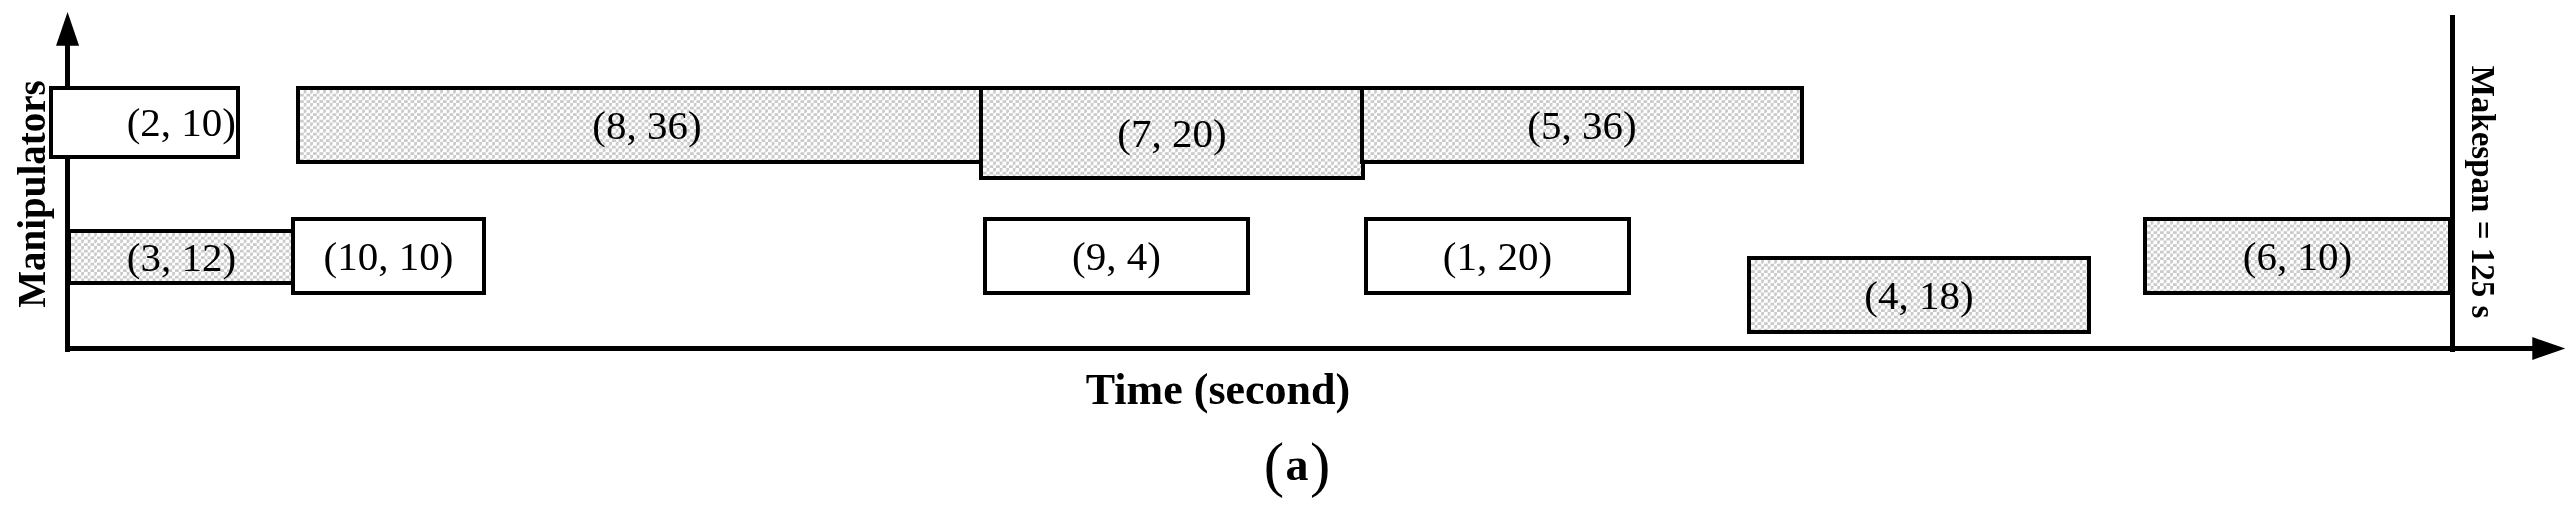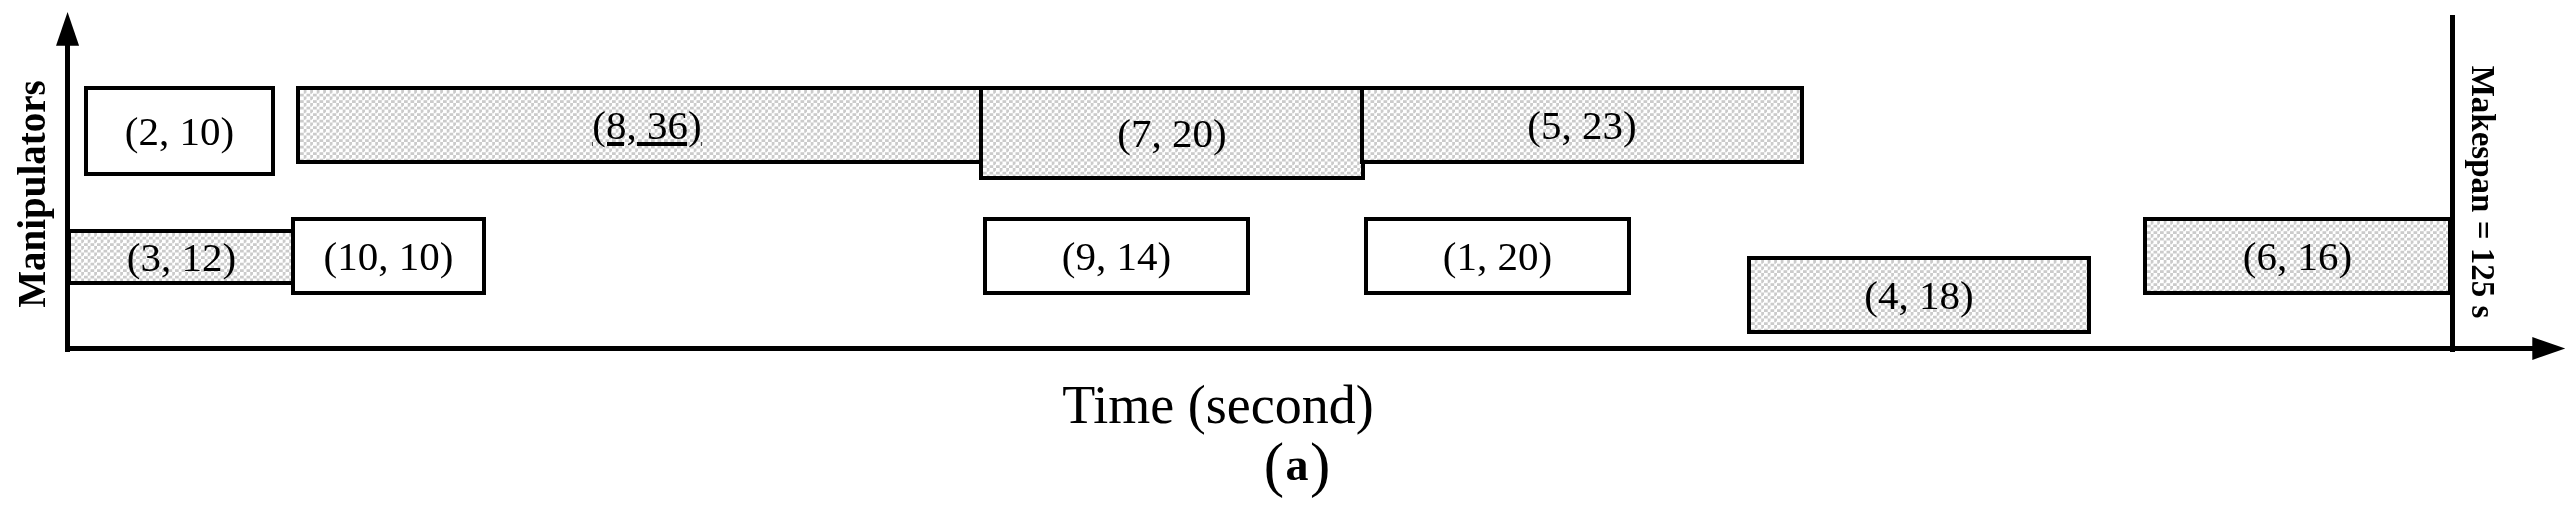--- a/index.html
+++ b/index.html
@@ -61,24 +61,23 @@
     transform: translate(-50%, -50%) rotate(90deg);
     font-weight: bold;
     font-size: 33px;
     white-space: nowrap;
   }
   .x-axis-title {
     position: absolute;
     left: 1218px;
     top: 389px;
     transform: translate(-50%, -50%);
-    font-weight: normal;
-    font-size: 54px;
+    font-weight: bold;
+    font-size: 44px;
     white-space: nowrap;
-    margin-top: 16px;
   }
   .caption {
     position: absolute;
     left: 1297px;
     top: 464px;
     transform: translate(-50%, -50%);
     display: flex;
     align-items: center;
     white-space: nowrap;
   }
@@ -103,49 +102,49 @@
   <svg class="arrow-svg y-arrow" viewBox="0 0 50 62">
     <polygon points="23,8 7,55 39,55" fill="#000000"></polygon>
   </svg>
   <div class="axis-line x-axis-line"></div>
   <svg class="arrow-svg x-arrow" viewBox="0 0 62 46">
     <polygon points="7,7 7,39 53,23" fill="#000000"></polygon>
   </svg>
   <div class="axis-line makespan-line" style="left: 2450px;"></div>
 
   <div id="rows">
-      <div class="box" style="left: 84px; top: 86px; width: 191px; height: 90px;">
+      <div class="box" style="left: 49px; top: 86px; width: 191px; height: 73px; justify-content: flex-end;">
         <span>(2, 10)</span>
       </div>
-      <div class="box hatch" style="left: 296px; top: 86px; width: 702px; height: 78px; text-decoration: underline;">
+      <div class="box hatch" style="left: 296px; top: 86px; width: 702px; height: 78px;">
         <span>(8, 36)</span>
       </div>
       <div class="box hatch" style="left: 979px; top: 86px; width: 386px; height: 94px;">
         <span>(7, 20)</span>
       </div>
       <div class="box hatch" style="left: 1360px; top: 86px; width: 444px; height: 78px;">
-        <span>(5, 23)</span>
+        <span>(5, 36)</span>
       </div>
       <div class="box hatch" style="left: 67px; top: 229px; width: 229px; height: 56px; font-family: Liberation Serif, serif;">
         <span>(3, 12)</span>
       </div>
       <div class="box" style="left: 291px; top: 217px; width: 195px; height: 78px; justify-content: center;">
         <span>(10, 10)</span>
       </div>
       <div class="box" style="left: 983px; top: 217px; width: 267px; height: 78px;">
-        <span>(9, 14)</span>
+        <span>(9, 4)</span>
       </div>
       <div class="box" style="left: 1364px; top: 217px; width: 267px; height: 78px;">
         <span>(1, 20)</span>
       </div>
       <div class="box hatch" style="left: 1747px; top: 217px; width: 344px; height: 78px; margin-top: 39px;">
         <span>(4, 18)</span>
       </div>
       <div class="box hatch" style="left: 2143px; top: 217px; width: 309px; height: 78px;">
-        <span>(6, 16)</span>
+        <span>(6, 10)</span>
       </div>
     </div>
 
   <div class="y-axis-title">Manipulators</div>
   <div class="makespan-title">Makespan = 125 s</div>
   <div class="x-axis-title">Time (second)</div>
   <div class="caption">
     <span class="paren">(</span>
     <span class="letter">a</span>
     <span class="paren">)</span>

